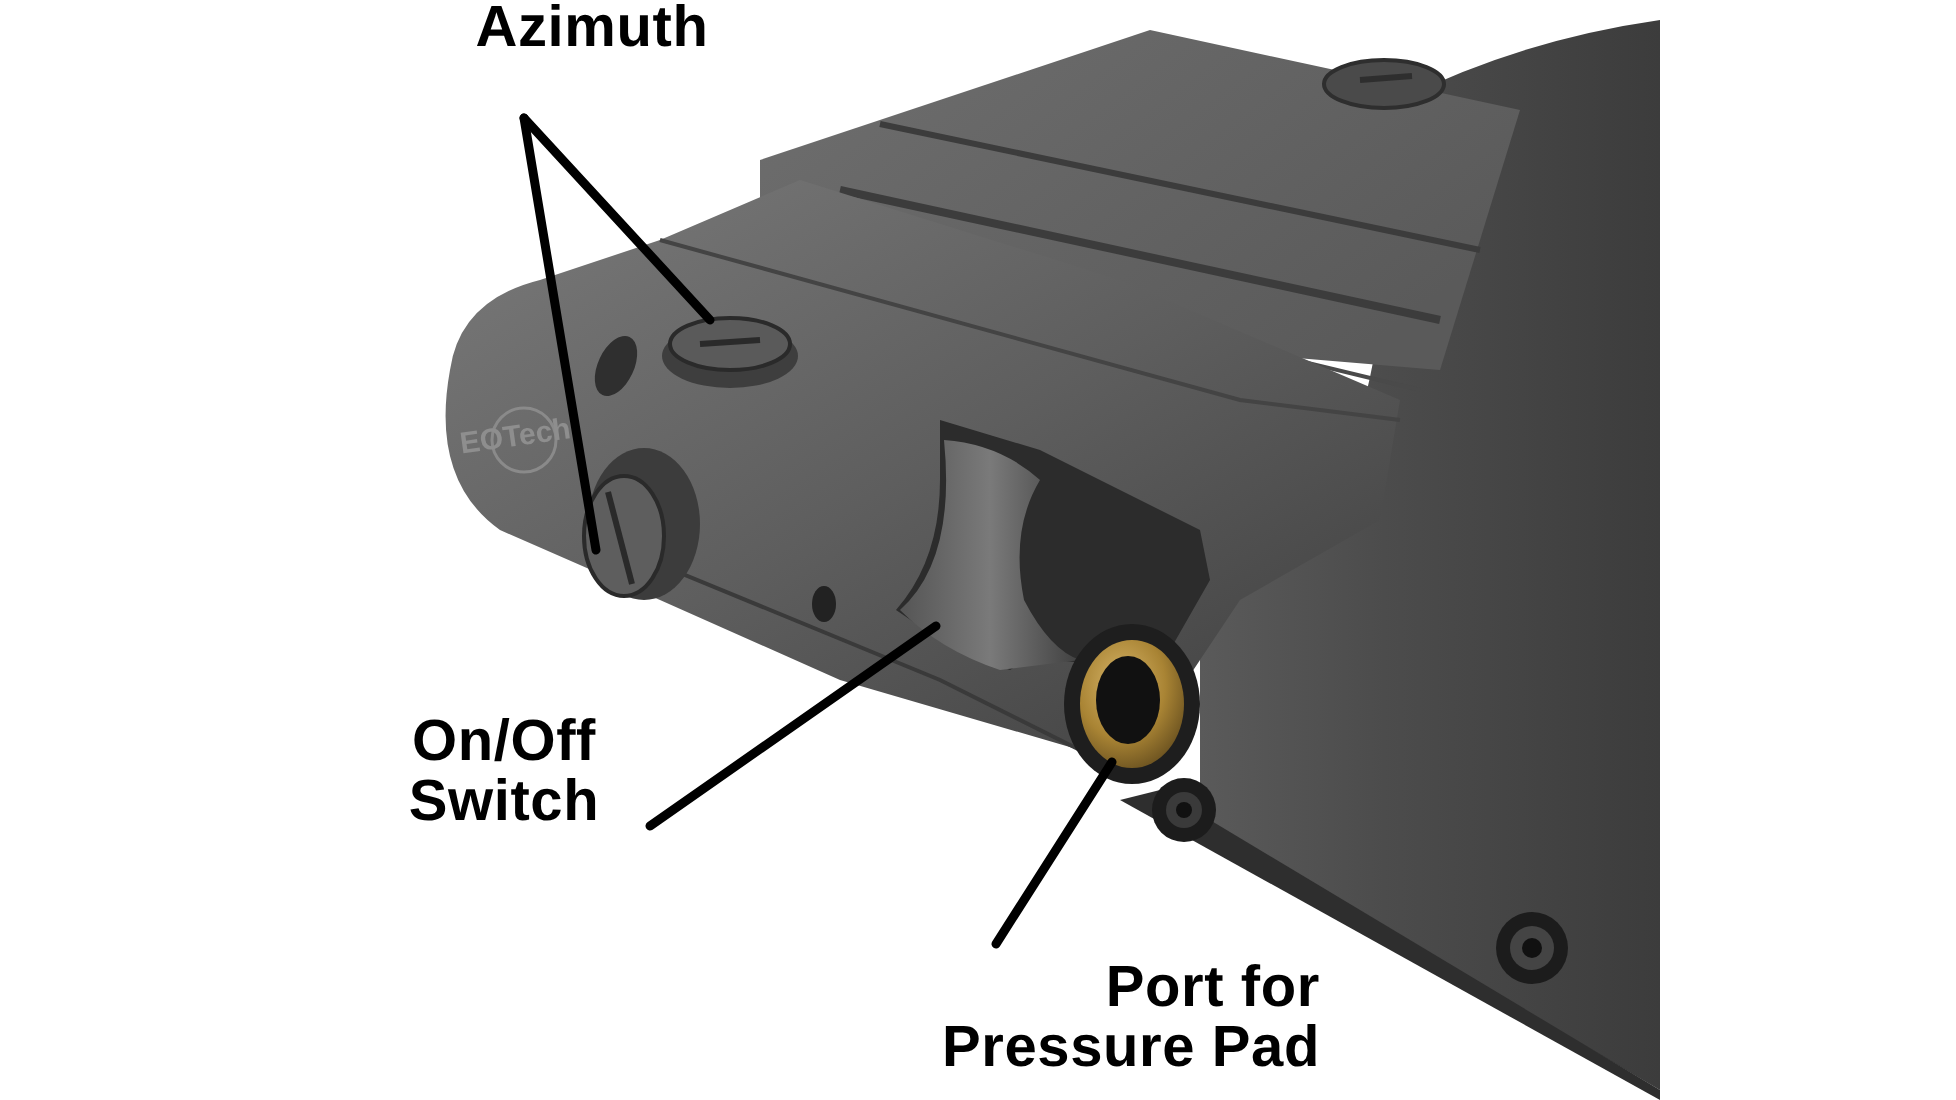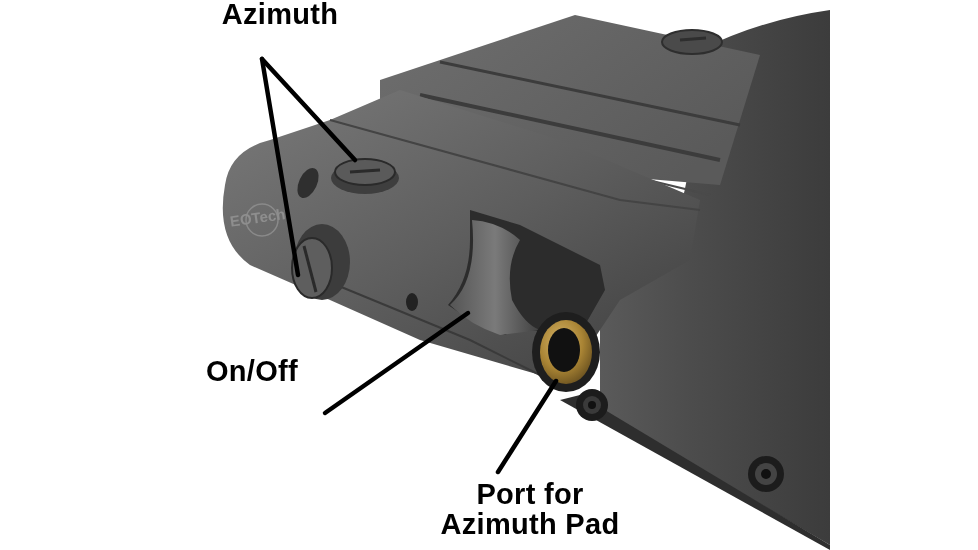--- a/index.html
+++ b/index.html
@@ -20,23 +20,23 @@
       font-family: "Liberation Sans", sans-serif;
       font-weight: 700;
       font-size: 29px;
       line-height: 30px;
       color: #000000;
       text-align: center;
       white-space: nowrap;
       letter-spacing: 0.3px;
     }
     .callout-label span { display: block; }
-    #label-azimuth { left: 170px; top: -1px; width: 220px; }
+    #label-azimuth { left: 186px; top: -1px; width: 220px; }
     #label-onoff { left: 182px; top: 356px; width: 140px; }
-    #label-port { left: 400px; top: 479px; width: 260px; }
+    #label-port { left: 400px; top: 479px; width: 260px; text-align: right; }
   </style>
 </head>
 <body>
 
 <div id="stage">
 
   <svg id="photo" viewBox="0 0 978 550">
     <defs>
       <linearGradient id="gBody" x1="0" y1="0" x2="1" y2="1">
         <stop offset="0" stop-color="#7a7a7a"></stop>
@@ -137,20 +137,21 @@
       <line x1="498" y1="472" x2="556" y2="381"></line>
     </g>
   </svg>
 
   <div id="label-azimuth" class="callout-label">
     <span>Azimuth</span>
   </div>
 
   <div id="label-onoff" class="callout-label">
     <span>On/Off</span>
+    <span>Switch</span>
   </div>
 
   <div id="label-port" class="callout-label">
     <span>Port for</span>
-    <span>Azimuth Pad</span>
+    <span>Pressure Pad</span>
   </div>
 
 </div>
 
 </body></html>

